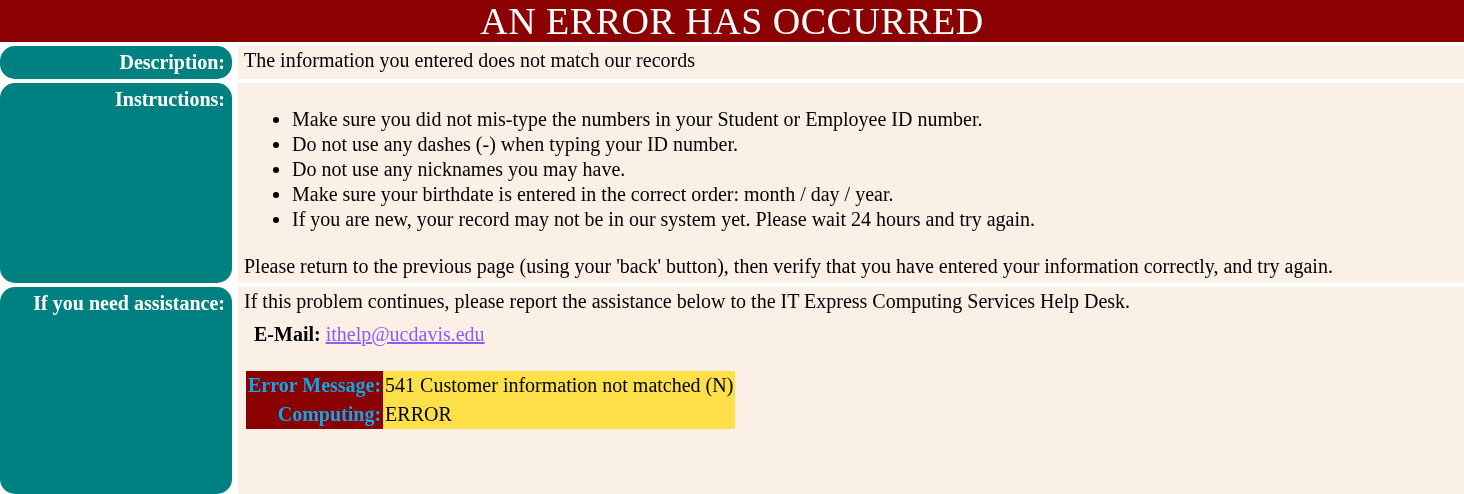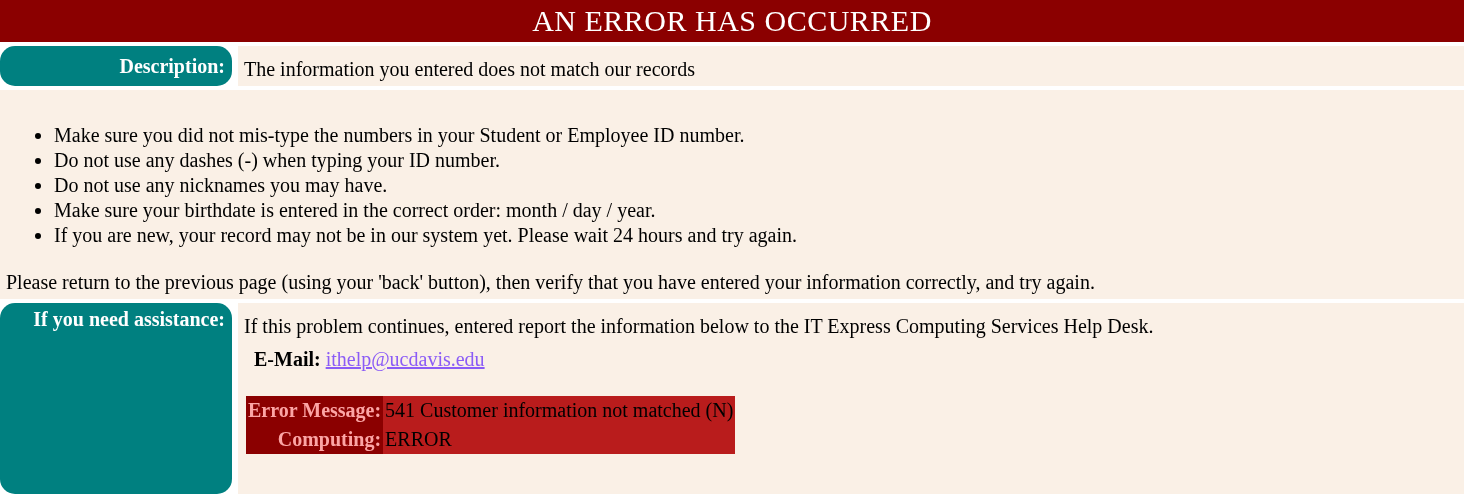--- a/index.html
+++ b/index.html
@@ -16,21 +16,21 @@
     font-size: 20px;
     line-height: 1.25;
     color: #000000;
   }
   .banner {
     height: 42px;
     flex: 0 0 42px;
     background: #8B0000;
     color: #ffffff;
     text-align: center;
-    font-size: 30px;
+    font-size: 38px;
     line-height: 42px;
     letter-spacing: 0.5px;
   }
   .row {
     display: flex;
     margin-top: 4px;
     align-items: stretch;
   }
   .row-assist { flex: 1 1 auto; }
   .label-cell {
@@ -41,82 +41,83 @@
     font-weight: bold;
     text-align: right;
     padding: 4px 7px 4px 4px;
     margin-right: 6px;
     border-radius: 15px;
   }
   .label-cell.v-center { display: flex; align-items: center; justify-content: flex-end; }
   .content-cell {
     flex: 1 1 auto;
     background: #FAF0E6;
-    padding: 11px 8px 4px 6px;
+    padding: 2px 8px 4px 6px;
   }
   .content-cell p { margin: 0; }
   ul.bullet-list {
     margin: 22px 0 22px 0;
     padding-left: 48px;
   }
   ul.bullet-list li { margin: 0; }
   .contact-line { margin: 8px 0 0 10px; }
   .contact-line.phone { margin-top: 12px; }
   .contact-label { font-weight: bold; }
   a.email-link { color: #8b5cf6; text-decoration: underline; cursor: pointer; }
   table.error-table {
     border-collapse: collapse;
     margin: 24px 0 0 2px;
   }
   table.error-table td { padding: 2px; }
   td.err-label {
     background: #8B0000;
-    color: #fca5a5;
+    color: #0ea5e9;
     font-weight: bold;
     text-align: right;
     padding: 2px 1px 2px 12px;
     white-space: nowrap;
   }
   td.err-value {
-    background: #b91c1c;
+    background: #fde047;
     padding: 2px 48px 2px 2px;
     white-space: nowrap;
   }
 </style>
 </head>
 <body>
 
 <div class="page">
 
   <div class="banner">AN ERROR HAS OCCURRED</div>
 
   <div class="row">
     <div class="label-cell v-center">Description:</div>
     <div class="content-cell v-center">
       <p>The information you entered does not match our records</p>
     </div>
   </div>
 
   <div class="row">
+    <div class="label-cell">Instructions:</div>
     <div class="content-cell">
       <ul class="bullet-list">
         <li>Make sure you did not mis-type the numbers in your Student or Employee ID number.</li>
         <li>Do not use any dashes (-) when typing your ID number.</li>
         <li>Do not use any nicknames you may have.</li>
         <li>Make sure your birthdate is entered in the correct order: month / day / year.</li>
         <li>If you are new, your record may not be in our system yet. Please wait 24 hours and try again.</li>
       </ul>
       <p>Please return to the previous page (using your 'back' button), then verify that you have entered your information correctly, and try again.</p>
     </div>
   </div>
 
   <div class="row row-assist">
     <div class="label-cell">If you need assistance:</div>
     <div class="content-cell">
-      <p>If this problem continues, entered report the information below to the IT Express Computing Services Help Desk.</p>
+      <p>If this problem continues, please report the assistance below to the IT Express Computing Services Help Desk.</p>
       <div class="contact-line">
         <span class="contact-label">E-Mail:</span>
         <a class="email-link">ithelp@ucdavis.edu</a>
       </div>
       <table class="error-table">
         <tbody>
             <tr>
           <td class="err-label">Error Message:</td>
           <td class="err-value">541 Customer information not matched (N)</td>
         </tr>

